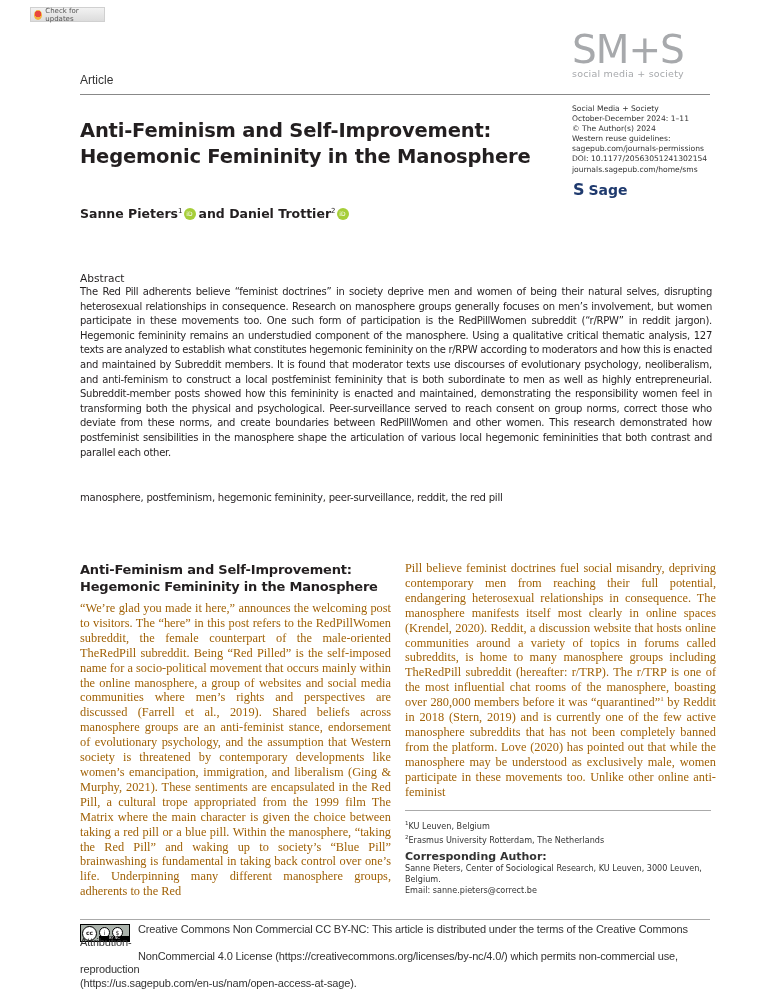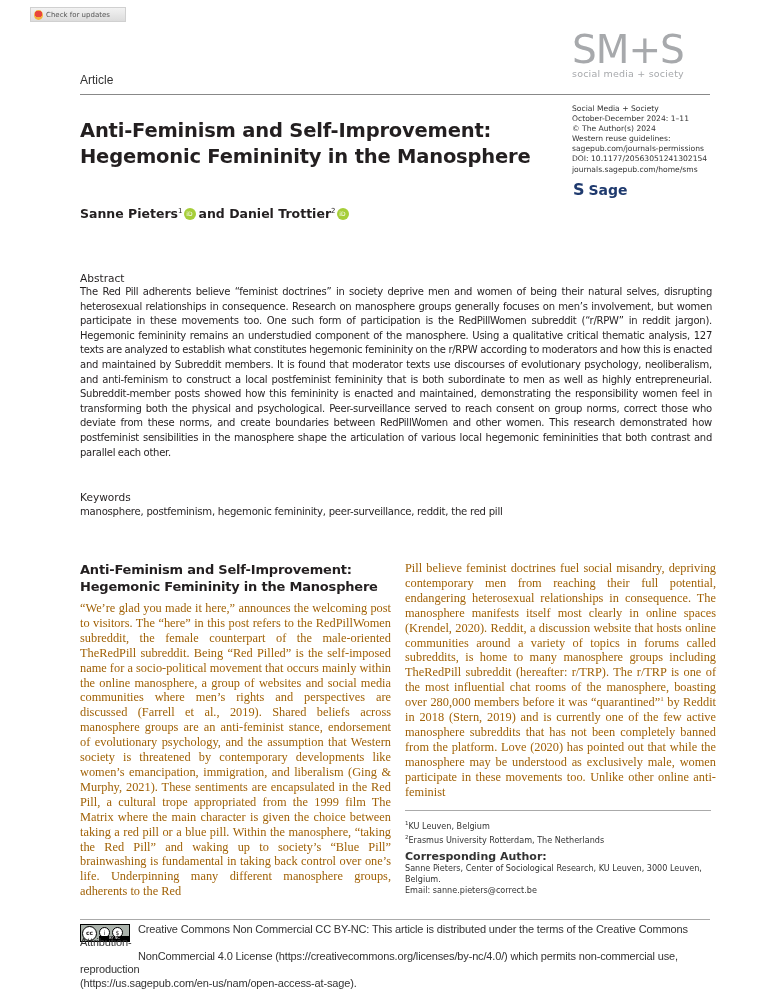--- a/index.html
+++ b/index.html
@@ -1,20 +1,20 @@
 <!DOCTYPE html>
 <html><head>
   <meta charset="utf-8">
   <style>
     * { margin: 0; padding: 0; box-sizing: border-box; }
     html, body { width: 772px; height: 999px; background: #ffffff; overflow: hidden; }
     body { position: relative; color: #231f20; font-family: "Liberation Sans", sans-serif; }
 
     .check-updates {
-      position: absolute; left: 30px; top: 7px; width: 96px; height: 15px;
+      position: absolute; left: 30px; top: 7px; width: 75px; height: 15px;
       background: linear-gradient(#f2f2f2, #dcdcdc); border: 1px solid #d0d0d0;
       display: flex; align-items: center; gap: 3px; padding-left: 3px;
       font-size: 7px; color: #555; font-family: "DejaVu Sans", sans-serif;
     }
     .check-updates .cu-icon {
       width: 9px; height: 10px; border-radius: 50%;
       background: radial-gradient(circle at 50% 40%, #e8453c 45%, #f3b33d 46%);
     }
 
     .article-label {
@@ -117,21 +117,20 @@
   <sup>2</sup>
   <span class="orcid">iD</span>
 </div>
 
 <div class="abstract">
   <h3>Abstract</h3>
   <p>The Red Pill adherents believe “feminist doctrines” in society deprive men and women of being their natural selves, disrupting heterosexual relationships in consequence. Research on manosphere groups generally focuses on men’s involvement, but women participate in these movements too. One such form of participation is the RedPillWomen subreddit (“r/RPW” in reddit jargon). Hegemonic femininity remains an understudied component of the manosphere. Using a qualitative critical thematic analysis, 127 texts are analyzed to establish what constitutes hegemonic femininity on the r/RPW according to moderators and how this is enacted and maintained by Subreddit members. It is found that moderator texts use discourses of evolutionary psychology, neoliberalism, and anti-feminism to construct a local postfeminist femininity that is both subordinate to men as well as highly entrepreneurial. Subreddit-member posts showed how this femininity is enacted and maintained, demonstrating the responsibility women feel in transforming both the physical and psychological. Peer-surveillance served to reach consent on group norms, correct those who deviate from these norms, and create boundaries between RedPillWomen and other women. This research demonstrated how postfeminist sensibilities in the manosphere shape the articulation of various local hegemonic femininities that both contrast and parallel each other.</p>
 </div>
 
 <div class="keywords">
-  <h3>Keywords</h3>
   <p>manosphere, postfeminism, hegemonic femininity, peer-surveillance, reddit, the red pill</p>
 </div>
 
 <div class="col col-left">
   <h2 class="section-title">
     <div>Anti-Feminism and Self-Improvement:</div>
     <div>Hegemonic Femininity in the Manosphere</div>
   </h2>
   <p class="body-text">“We’re glad you made it here,” announces the welcoming post to visitors. The “here” in this post refers to the RedPillWomen subreddit, the female counterpart of the male-oriented TheRedPill subreddit. Being “Red Pilled” is the self-imposed name for a socio-political movement that occurs mainly within the online manosphere, a group of websites and social media communities where men’s rights and perspectives are discussed (Farrell et al., 2019). Shared beliefs across manosphere groups are an anti-feminist stance, endorsement of evolutionary psychology, and the assumption that Western society is threatened by contemporary developments like women’s emancipation, immigration, and liberalism (Ging &amp; Murphy, 2021). These sentiments are encapsulated in the Red Pill, a cultural trope appropriated from the 1999 film The Matrix where the main character is given the choice between taking a red pill or a blue pill. Within the manosphere, “taking the Red Pill” and waking up to society’s “Blue Pill” brainwashing is fundamental in taking back control over one’s life. Underpinning many different manosphere groups, adherents to the Red</p>
 </div>

